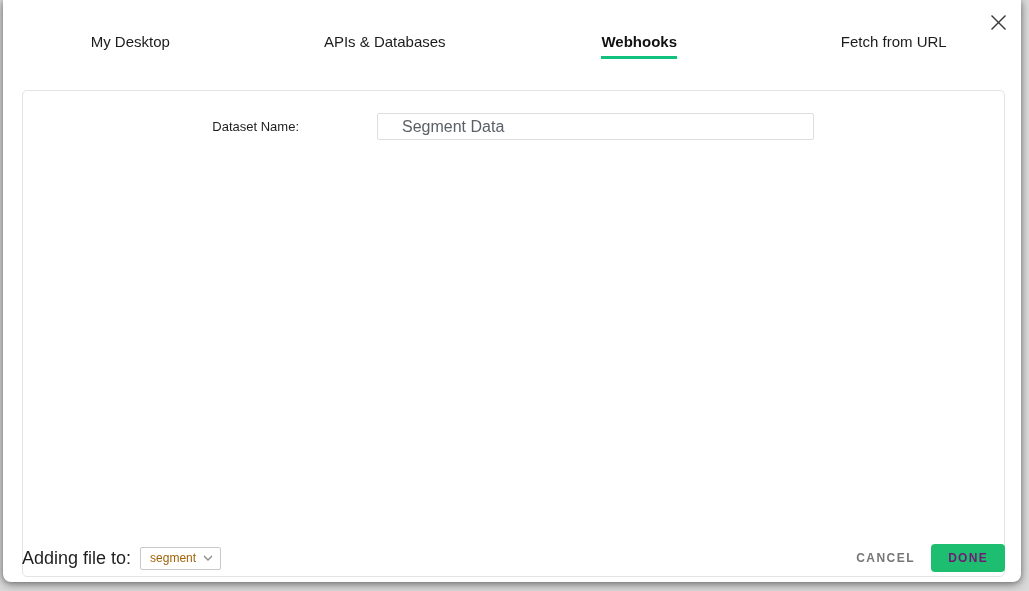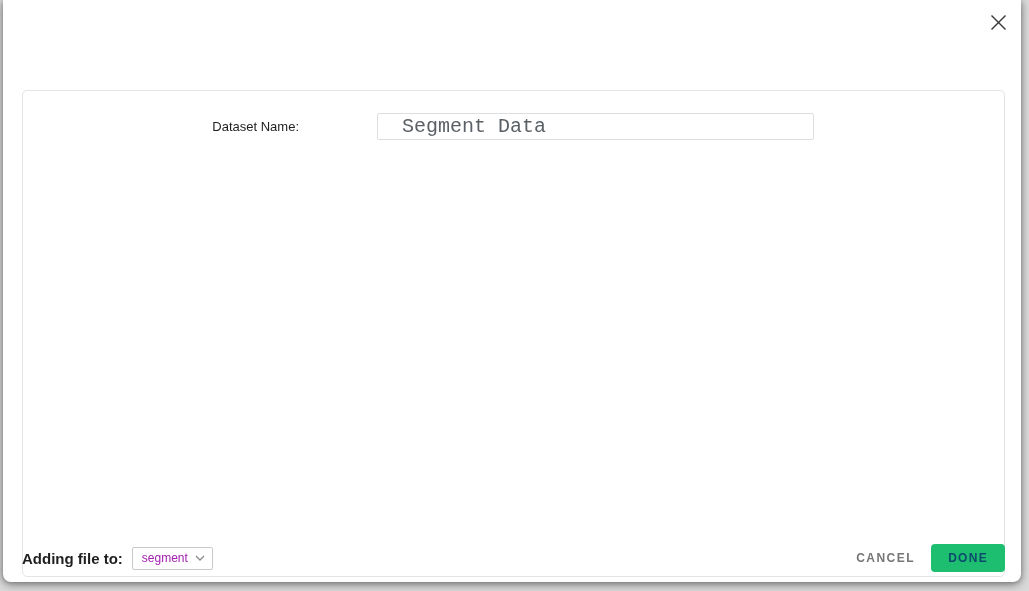--- a/index.html
+++ b/index.html
@@ -66,74 +66,74 @@
     font-size: 13px;
     color: #1e1e1e;
   }
   .name-input {
     margin-left: 78px;
     width: 437px;
     height: 27px;
     border: 1px solid #dcdfe2;
     border-radius: 2px;
     padding: 0 10px 0 24px;
-    font-family: Liberation Mono, monospace;
-    font-size: 20px;
+    font-family: Liberation Sans, sans-serif;
+    font-size: 16px;
     color: #5b6066;
     outline: none;
     background: #fff;
   }
   
   .footer {
     position: absolute;
     left: 19px; right: 16px;
     top: 543px;
     height: 30px;
     display: flex;
     align-items: center;
     justify-content: space-between;
   }
   .footer-left { display: flex; align-items: center; }
   .adding-label {
-    font-size: 15px;
+    font-size: 18px;
     color: #1f1f1f;
-    font-weight: 700;
+    font-weight: 400;
   }
   .folder-select {
     margin-left: 9px;
     height: 23px;
     border: 1px solid #c9c9c9;
     border-radius: 2px;
     background: #fff;
     display: flex;
     align-items: center;
     padding: 0 7px 0 9px;
     cursor: pointer;
   }
   .folder-select-value {
     font-size: 12px;
-    color: #a21caf;
+    color: #a16207;
   }
   .chevron { margin-left: 7px; display: flex; align-items: center; }
   .footer-right { display: flex; align-items: center; }
   .cancel-btn {
     font-size: 12px;
     font-weight: 700;
     letter-spacing: 1.5px;
     color: #767676;
     background: none;
     border: none;
     cursor: pointer;
     font-family: "Liberation Sans", sans-serif;
     padding: 6px 4px;
   }
   .done-btn {
     margin-left: 12px;
     background: #1dbe70;
-    color: #0c4a6e;
+    color: #701a75;
     border: none;
     border-radius: 4px;
     font-size: 12px;
     font-weight: 700;
     letter-spacing: 1.3px;
     padding: 0 17px;
     height: 28px;
     cursor: pointer;
     font-family: "Liberation Sans", sans-serif;
     text-align: right;
@@ -146,20 +146,34 @@
 
   <div class="close-btn">
     <span style="display:flex;">
       <svg width="17" height="17" viewBox="0 0 17 17">
         <line x1="1.5" y1="1.5" x2="15.5" y2="15.5" stroke="#3a3a3a" stroke-width="1.4"></line>
         <line x1="15.5" y1="1.5" x2="1.5" y2="15.5" stroke="#3a3a3a" stroke-width="1.4"></line>
       </svg>
     </span>
   </div>
 
+  <div class="tabs">
+    <div class="tab">
+      <span class="tab-label">My Desktop</span>
+    </div>
+    <div class="tab">
+      <span class="tab-label">APIs &amp; Databases</span>
+    </div>
+    <div class="tab active">
+      <span class="tab-label">Webhooks</span>
+    </div>
+    <div class="tab">
+      <span class="tab-label">Fetch from URL</span>
+    </div>
+  </div>
 
   <div class="panel">
     <div class="form-row">
       <label class="form-label">Dataset Name:</label>
       <input class="name-input" type="text" value="Segment Data" style="">
     </div>
   </div>
 
   <div class="footer">
     <div class="footer-left">

